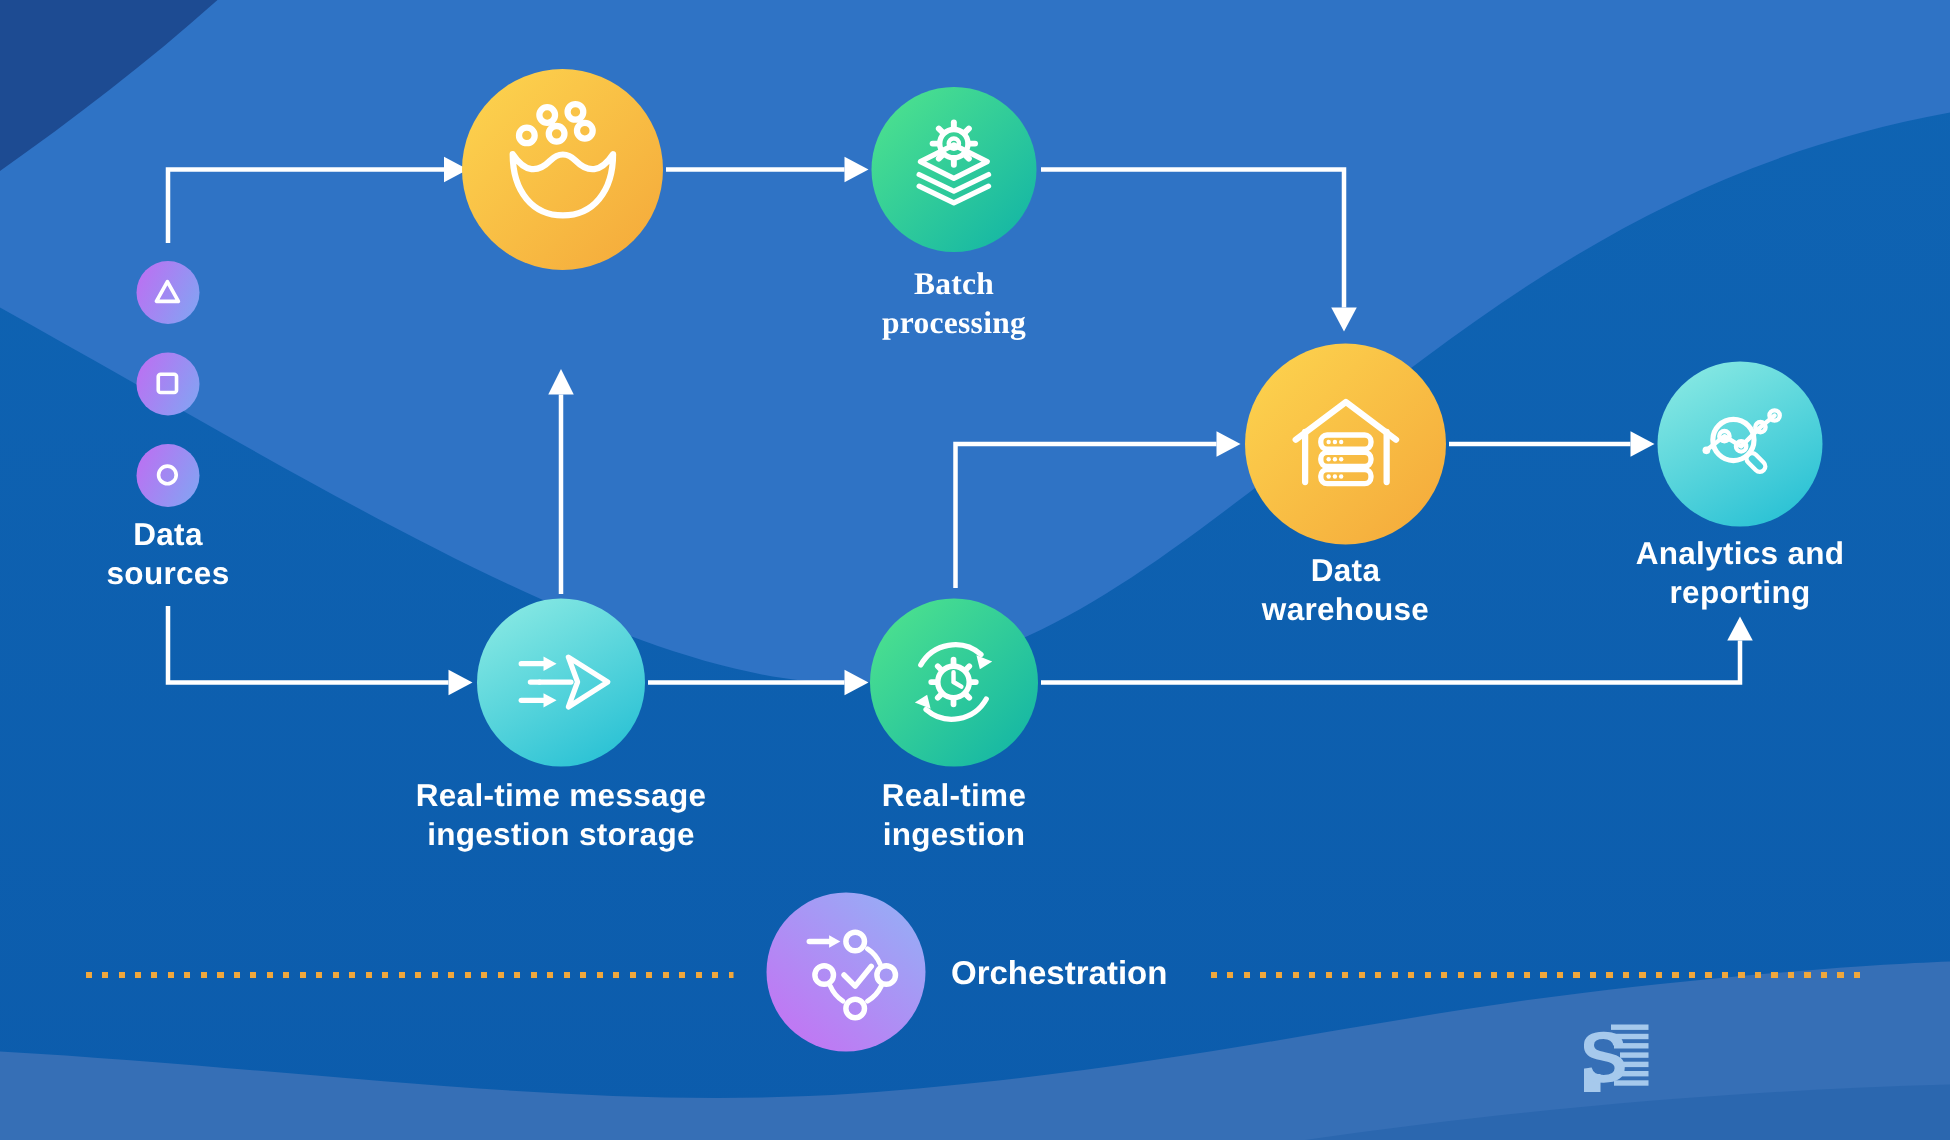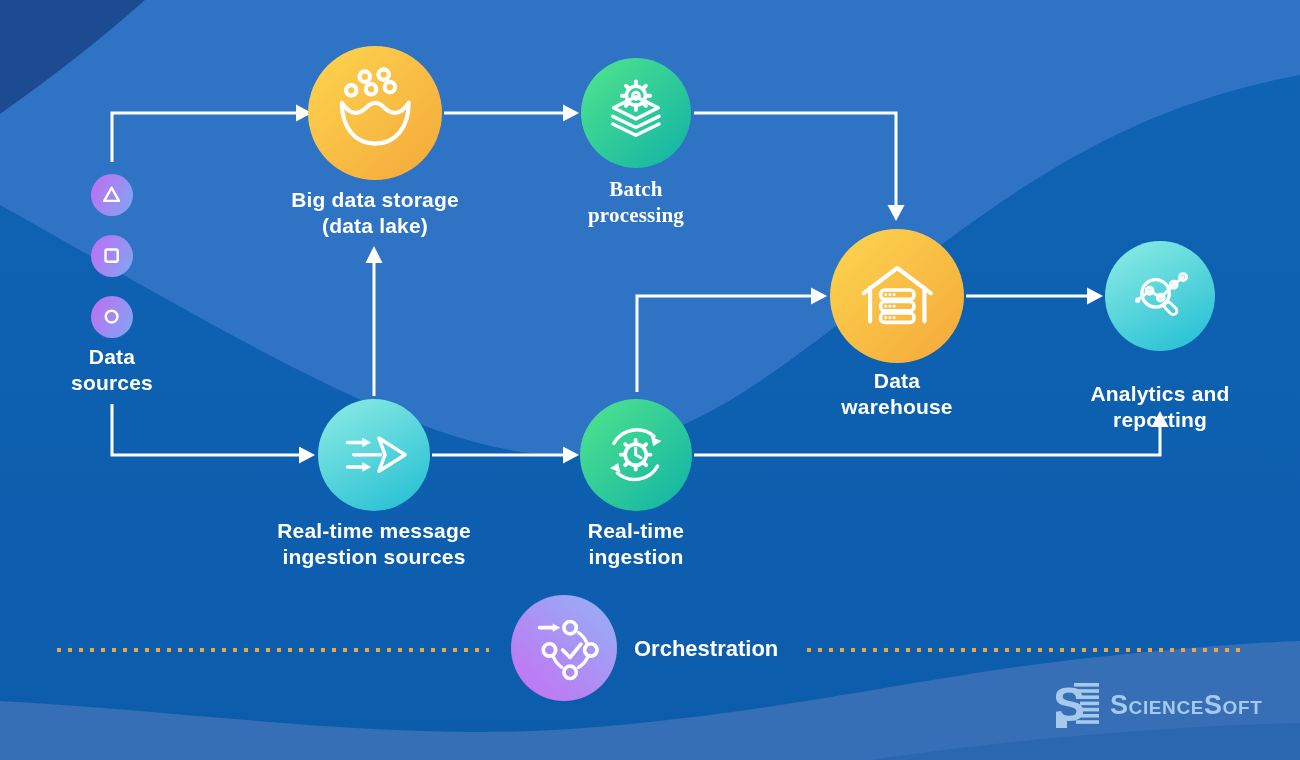--- a/index.html
+++ b/index.html
@@ -99,22 +99,20 @@
   <div class="node yellow" style="left:308px;top:46px;width:134px;height:134px;">
     <svg viewBox="0 0 100 100" fill="none" stroke="#fff" stroke-width="4" stroke-linejoin="round" stroke-linecap="round">
       <path d="M18 40 C26 52 34 52 42 44 C47 39 53 39 58 44 C66 52 74 52 82 40 C82 64 69 79 50 79 C31 79 18 64 18 40 Z"></path>
       <circle cx="40" cy="15" r="5"></circle>
         <circle cx="58" cy="13" r="5"></circle>
       <circle cx="27" cy="28" r="5"></circle>
         <circle cx="46" cy="27" r="5"></circle>
         <circle cx="64" cy="25" r="5"></circle>
     </svg>
   </div>
-  <div class="lbl" style="left:375px;top:187px;">Big data storage
-(data lake)</div>
 
   <div class="node green" style="left:581px;top:58px;width:110px;height:110px;">
     <svg viewBox="0 0 100 100" fill="none" stroke="#fff" stroke-width="4" stroke-linejoin="round" stroke-linecap="round">
       <path d="M24 44 L50 31 L76 44 L50 57 Z"></path>
       <path d="M23 54 L50 67 L77 54"></path>
       <path d="M23 63 L50 76 L77 63"></path>
       <g transform="translate(50 30)">
         <circle r="11" stroke-width="4.2"></circle>
         <circle r="4" stroke-width="3.4"></circle>
         <g stroke-width="4.6">
@@ -138,21 +136,21 @@
       <path d="M56 31 L86 50 L56 69 L63 50 Z"></path>
       <path d="M34 50 H58"></path>
       <line x1="20" y1="36" x2="37" y2="36"></line>
         <polygon points="47,36 37,30.5 37,41.5" fill="#fff" stroke="none"></polygon>
       <line x1="27" y1="50" x2="34" y2="50"></line>
       <line x1="20" y1="64" x2="37" y2="64"></line>
         <polygon points="47,64 37,58.5 37,69.5" fill="#fff" stroke="none"></polygon>
     </svg>
   </div>
   <div class="lbl" style="left:374px;top:518px;">Real-time message
-ingestion sources</div>
+ingestion storage</div>
 
   <div class="node green" style="left:580px;top:399px;width:112px;height:112px;">
     <svg viewBox="0 0 100 100" fill="none" stroke="#fff" stroke-width="4" stroke-linejoin="round" stroke-linecap="round">
       <g transform="translate(50 50)">
         <circle r="12" stroke-width="4.2"></circle>
         <path d="M0 0 V-7.5 M0 0 L6 3.5" stroke-width="3.4"></path>
         <g stroke-width="4.4">
           <line y1="-12.5" y2="-17" transform="rotate(0)"></line>
             <line y1="-12.5" y2="-17" transform="rotate(45)"></line>
           <line y1="-12.5" y2="-17" transform="rotate(90)"></line>
@@ -202,21 +200,21 @@
       <circle cx="45" cy="47" r="16"></circle>
       <rect x="58.25" y="56" width="8.5" height="17" rx="4.25" transform="rotate(-45 62.5 64.5)" stroke-width="3.4"></rect>
       <path d="M24 55 L38 44 L51 52 L66 37 L77 28" stroke-width="3.4"></path>
       <circle cx="24" cy="55" r="3" fill="#fff" stroke="none"></circle>
       <circle cx="38" cy="44" r="4" stroke-width="3.4"></circle>
       <circle cx="51" cy="52" r="4" stroke-width="3.4"></circle>
       <circle cx="66" cy="37" r="4" stroke-width="3.4"></circle>
       <circle cx="77" cy="28" r="4" stroke-width="3.4"></circle>
     </svg>
   </div>
-  <div class="lbl" style="left:1160px;top:357px;margin-top:24px;">Analytics and
+  <div class="lbl" style="left:1160px;top:357px;">Analytics and
 reporting</div>
 
   <div class="dots" style="left:57px;top:648px;width:432px;"></div>
   <div class="node orch" style="left:511px;top:595px;width:106px;height:106px;">
     <svg viewBox="0 0 100 100" fill="none" stroke="#fff" stroke-width="4.4" stroke-linejoin="round" stroke-linecap="round">
       <circle cx="57" cy="25" r="7.5"></circle>
       <circle cx="82" cy="52" r="7.5"></circle>
       <circle cx="57" cy="79" r="7.5"></circle>
       <circle cx="32" cy="52" r="7.5"></circle>
       <g stroke-width="4">
@@ -239,16 +237,15 @@
         <rect x="18" y="7.2" width="25" height="3.6"></rect>
         <rect x="20" y="13.4" width="23" height="3.6"></rect>
         <rect x="24" y="19.6" width="19" height="3.6"></rect>
         <rect x="26" y="25.8" width="17" height="3.6"></rect>
         <rect x="23" y="32" width="20" height="3.6"></rect>
         <rect x="20" y="38.2" width="23" height="3.6"></rect>
         <rect x="0" y="34" width="11" height="12"></rect>
       </g>
       <text x="-3" y="39" font-family="Liberation Sans, sans-serif" font-size="48" font-weight="bold" fill="#a6c9ec">S</text>
     </svg>
-    <span class="wordmark">ScienceSoft</span>
   </div>
 
 </div>
 
 </body></html>

